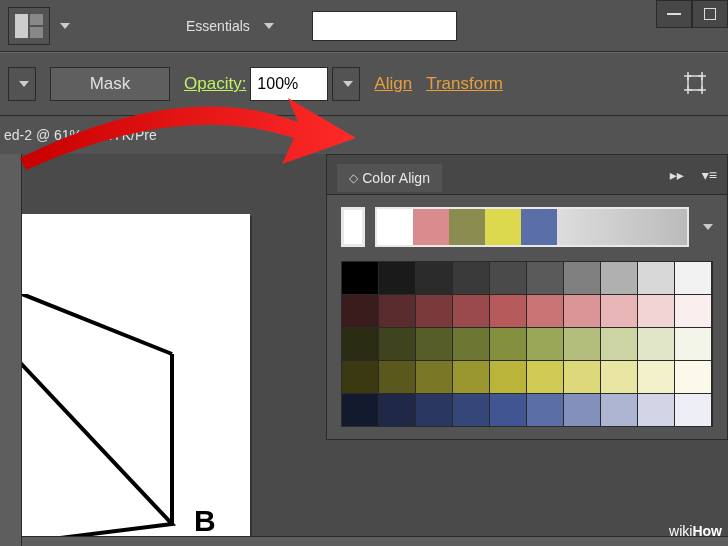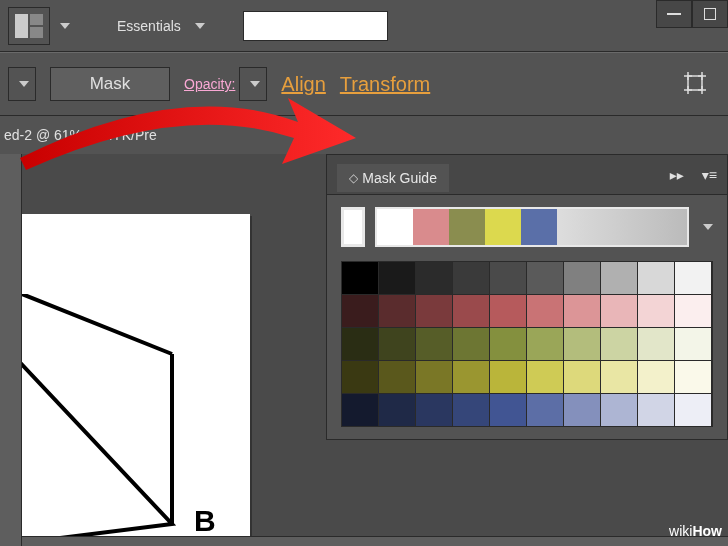--- a/index.html
+++ b/index.html
@@ -1,31 +1,31 @@
 <!DOCTYPE html>
 <html><head>
 <meta charset="utf-8">
 <style>
 *{margin:0;padding:0;box-sizing:border-box;font-family:Tahoma,Arial,sans-serif;font-size:14px;user-select:none}
 body{background:#4a4a4a;width:728px;height:546px;overflow:hidden;position:relative}
 .topbar{height:52px;background:#535353;border-bottom:1px solid #2a2a2a;display:flex;align-items:center;padding:0 8px;position:relative}
 .arrange-icon{width:42px;height:38px;background:#535353;border:1px solid #2a2a2a;display:flex;align-items:center;justify-content:center;position:relative;margin-right:6px}
 .arrange-icon svg{width:28px;height:24px}
 .small-dd{width:0;height:0;border-left:5px solid transparent;border-right:5px solid transparent;border-top:6px solid #ccc;margin-left:4px}
-.workspace-dd{display:flex;align-items:center;gap:10px;color:#e0e0e0;font-size:18px;margin-left:39px;padding:4px 8px}
+.workspace-dd{display:flex;align-items:center;gap:10px;color:#e0e0e0;font-size:18px;margin-left:108px;padding:4px 8px}
 .search-box{width:145px;height:30px;background:#fff;border:1px solid #2a2a2a;margin-left:30px}
 .win-controls{position:absolute;right:0;top:0;display:flex;height:30px}
 .win-btn{width:36px;height:28px;background:#474747;border:1px solid #2a2a2a;display:flex;align-items:center;justify-content:center;color:#ddd;font-weight:bold}
 .ctrlbar{height:64px;background:#535353;border-top:1px solid #6a6a6a;border-bottom:1px solid #2a2a2a;display:flex;align-items:center;padding:0 8px;gap:14px}
 .dd-arrow{width:28px;height:34px;border:1px solid #2a2a2a;background:#535353;display:flex;align-items:center;justify-content:center}
 .mask-btn{width:120px;height:34px;background:#5f5f5f;border:1px solid #2a2a2a;color:#e0e0e0;display:flex;align-items:center;justify-content:center;font-size:17px}
 .opacity-wrap{display:flex;align-items:center;gap:4px}
-.opacity-label{color:#f9a8d4;font-size:14px;text-decoration:underline}
+.opacity-label{color:#bef264;font-size:17px;text-decoration:underline}
 .opacity-input{width:78px;height:34px;background:#fff;border:1px solid #2a2a2a;color:#000;display:flex;align-items:center;padding:0 6px;font-size:16px}
-.link-orange{color:#e79f3d;font-size:20px;text-decoration:underline;cursor:pointer}
+.link-orange{color:#e79f3d;font-size:17px;text-decoration:underline;cursor:pointer}
 .crop-icon{margin-left:auto;margin-right:12px;color:#ddd}
 .tabbar{height:38px;background:#535353;display:flex;align-items:center;color:#e8e8e8;font-size:18px;padding-left:4px}
 .tab-cut{opacity:.95}
 .workarea{position:relative;height:404px}
 .scrollbar-v{position:absolute;left:0;top:0;width:22px;height:100%;background:#5e5e5e;border-right:1px solid #2a2a2a}
 .canvas-bg{position:absolute;left:22px;top:0;width:280px;height:404px;background:#4a4a4a}
 .artboard{position:absolute;left:22px;top:60px;width:228px;height:344px;background:#fff;box-shadow:2px 2px 0 #333}
 .artboard svg{position:absolute;left:0;top:80px;width:228px;height:264px}
 .b-label{position:absolute;left:172px;bottom:20px;font-size:30px;font-weight:bold;color:#000;font-family:Arial}
 .scrollbar-h{position:absolute;left:22px;bottom:0;right:0;height:22px;background:#5e5e5e;border-top:1px solid #2a2a2a}
@@ -84,20 +84,21 @@
   </div>
 </div>
 
 <div class="ctrlbar">
   <div class="dd-arrow">
       <span class="small-dd"></span>
     </div>
   <div class="mask-btn">Mask</div>
   <div class="opacity-wrap">
     <span class="opacity-label">Opacity:</span>
+    <div class="opacity-input">100%</div>
     <div class="dd-arrow">
         <span class="small-dd"></span>
       </div>
   </div>
   <span class="link-orange">Align</span>
   <span class="link-orange">Transform</span>
   <div class="crop-icon">
     <svg width="26" height="26" viewBox="0 0 26 26">
         <rect x="6" y="6" width="14" height="14" fill="none" stroke="#ddd" stroke-width="1.5"></rect>
         <line x1="2" y1="6" x2="10" y2="6" stroke="#ddd" stroke-width="1.5"></line>
@@ -126,21 +127,21 @@
       <line x1="150" y1="60" x2="-10,-10" stroke="#000" stroke-width="4"></line>
     </svg>
     <div class="b-label">B</div>
   </div>
   <div class="scrollbar-h"></div>
 
   <div class="panel">
     <div class="panel-tabbar">
       <div class="panel-tab">
         <span class="updown">◇</span>
-        <span>Mask Guide</span>
+        <span>Color Align</span>
       </div>
       <div class="panel-right-icons">
         <span>▸▸</span>
         <span>▾≡</span>
       </div>
     </div>
     <div class="panel-body">
       <div class="swatch-row">
         <div class="big-sw"></div>
         <div class="ramp-box">

